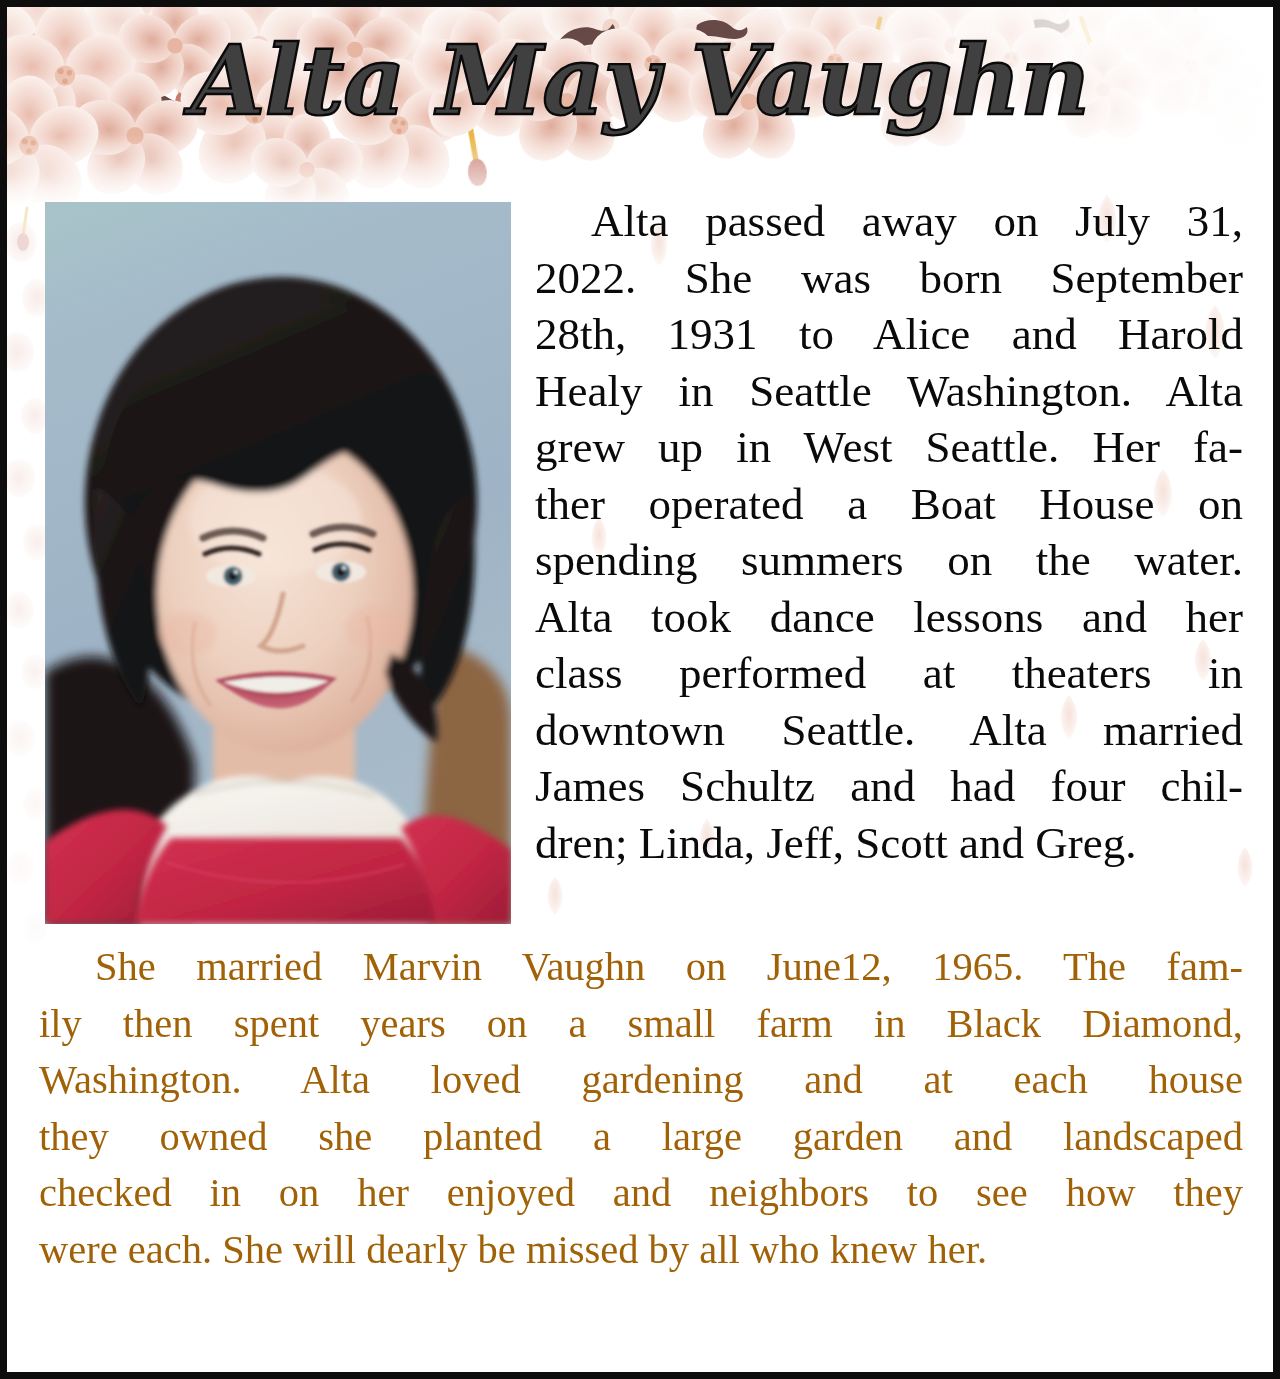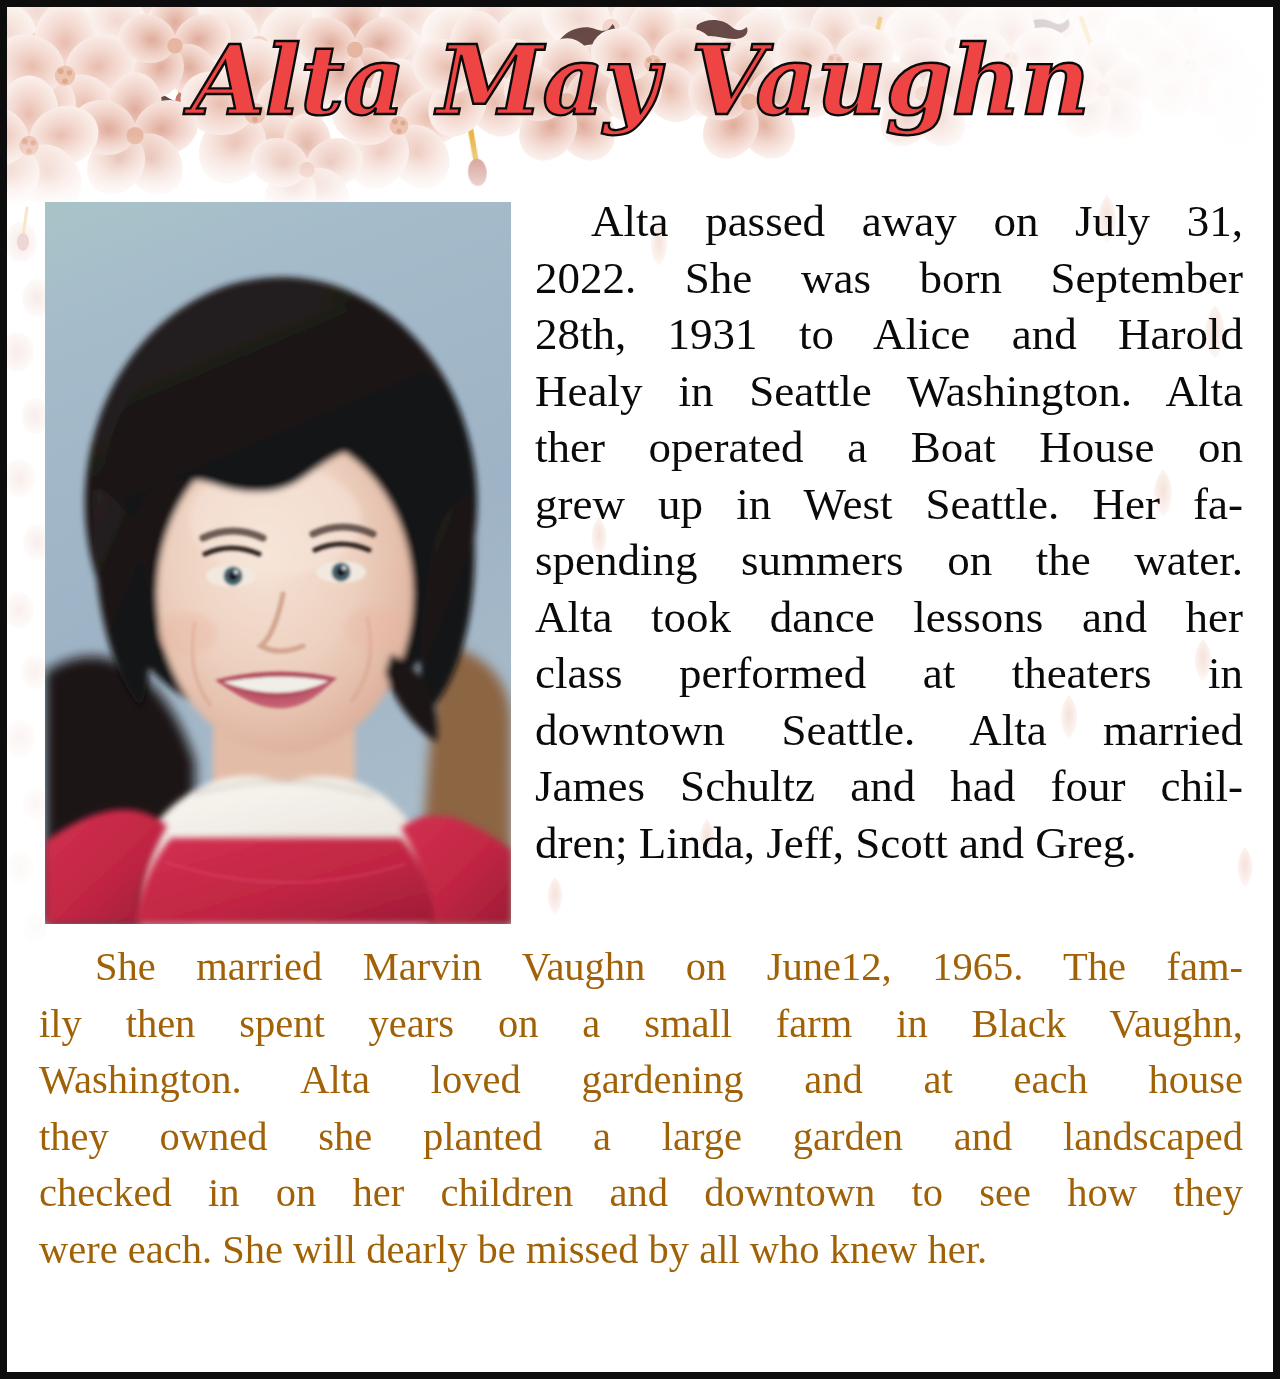--- a/index.html
+++ b/index.html
@@ -65,21 +65,21 @@
     top: 24px;
     width: 1266px;
     text-align: center;
     z-index: 5;
     font-family: "DejaVu Serif", "Liberation Serif", serif;
     font-style: italic;
     font-weight: 700;
     font-size: 96px;
     line-height: 1.05;
     letter-spacing: -1px;
-    color: #ef4444;
+    color: #404040;
     -webkit-text-stroke: 2.4px #0a0a0a;
     text-rendering: geometricPrecision;
     white-space: nowrap;
   }
 
   
   .photo {
     position: absolute;
     left: 38px;
     top: 195px;
@@ -447,32 +447,32 @@
 
       <rect width="466" height="722" fill="#9fb4c6" opacity=".05"></rect>
     </svg>
   </div>
 
   <div class="col-text">
     <span class="ln indent">Alta passed away on July 31,</span>
     <span class="ln">2022. She was born September</span>
     <span class="ln">28th, 1931 to Alice and Harold</span>
     <span class="ln">Healy in Seattle Washington. Alta</span>
+    <span class="ln">grew up in West Seattle. Her fa-</span>
     <span class="ln">ther operated a Boat House on</span>
-    <span class="ln">grew up in West Seattle. Her fa-</span>
     <span class="ln">spending summers on the water.</span>
     <span class="ln">Alta took dance lessons and her</span>
     <span class="ln">class performed at theaters in</span>
     <span class="ln">downtown Seattle. Alta married</span>
     <span class="ln">James Schultz and had four chil-</span>
     <span class="ln last">dren; Linda, Jeff, Scott and Greg.</span>
   </div>
 
   <div class="full-text">
     <span class="ln indent">She married Marvin Vaughn on June12, 1965. The fam-</span>
-    <span class="ln">ily then spent years on a small farm in Black Vaughn,</span>
+    <span class="ln">ily then spent years on a small farm in Black Diamond,</span>
     <span class="ln">Washington. Alta loved gardening and at each house</span>
     <span class="ln">they owned she planted a large garden and landscaped</span>
-    <span class="ln">checked in on her children and downtown to see how they</span>
+    <span class="ln">checked in on her enjoyed and neighbors to see how they</span>
     <span class="ln last">were each. She will dearly be missed by all who knew her.</span>
   </div>
 
 </div>
 
 </body></html>

